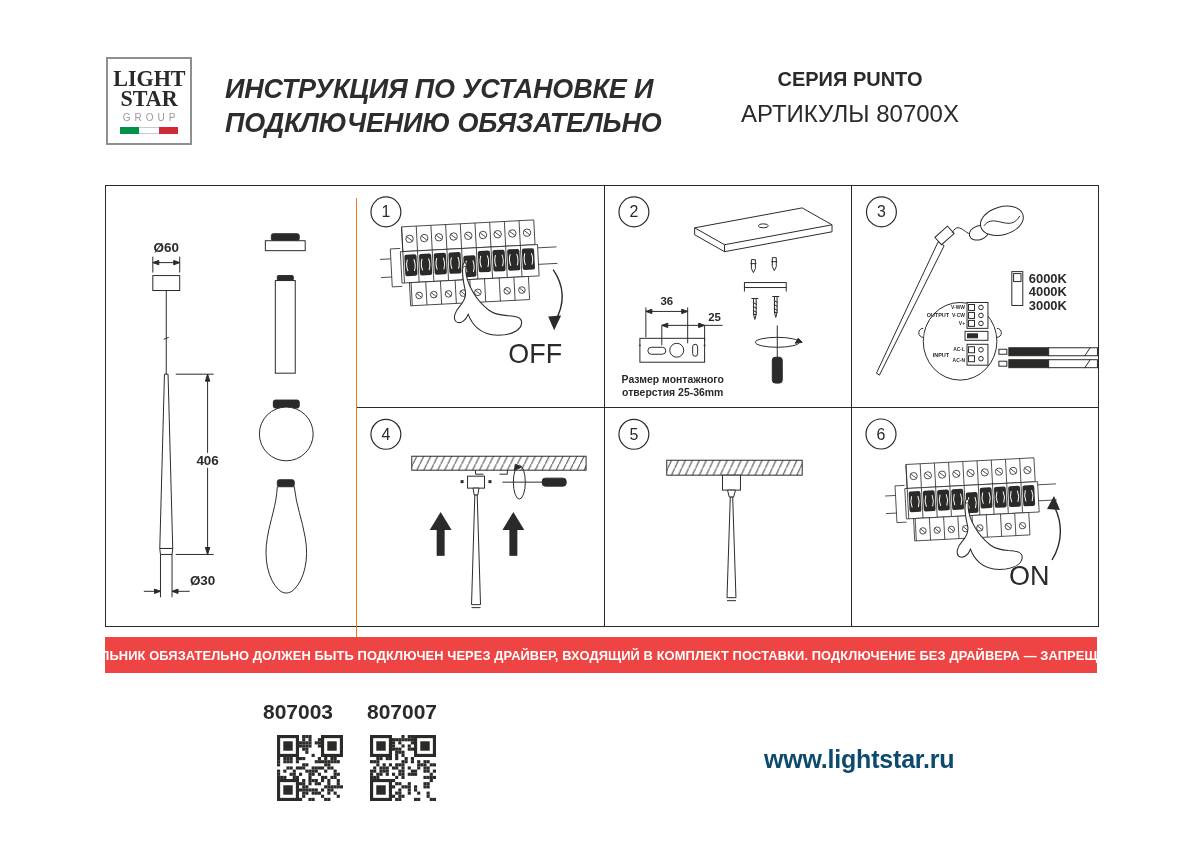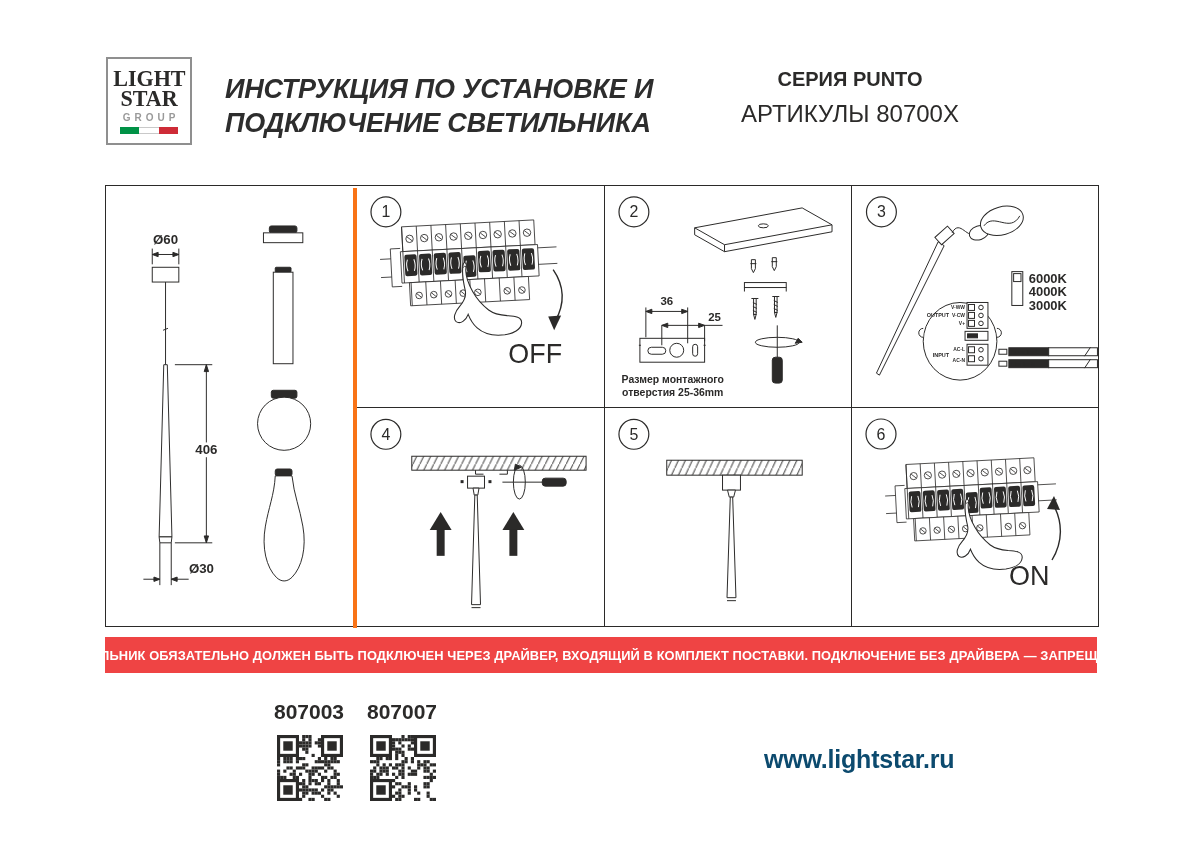--- a/index.html
+++ b/index.html
@@ -4,48 +4,48 @@
 <style>
   html,body{margin:0;padding:0;background:#fff;}
   .page{position:relative;width:1200px;height:849px;background:#fff;overflow:hidden;
         font-family:"Liberation Sans",sans-serif;color:#2b2a29;}
   svg text{font-family:"Liberation Sans",sans-serif;fill:#2b2a29;}
   
   .logo-box{position:absolute;left:106px;top:57px;width:86px;height:88px;border:2px solid #8f8f8f;
             display:flex;flex-direction:column;align-items:center;justify-content:center;box-sizing:border-box;}
   .logo-word{font-family:"Liberation Serif",serif;font-weight:bold;font-size:24px;line-height:20px;
              letter-spacing:0;transform:scaleX(.92);}
-  .logo-group{font-size:10px;letter-spacing:4px;color:#9a9a9a;margin:4px 0 0 4px;font-weight:bold;}
+  .logo-group{font-size:10px;letter-spacing:4px;color:#9a9a9a;margin:4px 0 0 4px;}
   .flag{display:flex;width:58px;height:7px;margin-top:4px;}
   .flag div{flex:1;}
   .flag .w{border-top:1px solid #c9c9c9;border-bottom:1px solid #c9c9c9;box-sizing:border-box;background:#fff;}
   .main-title{position:absolute;left:225px;top:72px;font-size:27px;font-weight:bold;line-height:34px;
               color:#2d2d2d;letter-spacing:-.2px;font-style:italic;}
   .series-title{position:absolute;left:690px;top:68px;width:320px;text-align:center;
                 font-size:20px;font-weight:bold;}
   .articles-title{position:absolute;left:690px;top:100px;width:320px;text-align:center;
                   font-size:24px;font-weight:normal;}
   
   .grid{position:absolute;left:105px;top:185px;width:992px;height:440px;border:1px solid #2b2a29;box-sizing:content-box;}
   .panel{position:absolute;box-sizing:border-box;}
-  .p-left {left:0;  top:2px;  width:251px;height:440px;border-right:4px solid #f97316;}
+  .p-left {left:0;  top:12px;  width:251px;height:440px;border-right:1px solid #f97316;}
   .p-s1   {left:251px;top:0;width:248px;height:222px;border-right:1px solid #2b2a29;border-bottom:1px solid #2b2a29;}
   .p-s2   {left:499px;top:0;width:247px;height:222px;border-right:1px solid #2b2a29;border-bottom:1px solid #2b2a29;}
   .p-s3   {left:746px;top:0;width:246px;height:222px;border-bottom:1px solid #2b2a29;}
   .p-s4   {left:251px;top:222px;width:248px;height:218px;border-right:1px solid #2b2a29;}
   .p-s5   {left:499px;top:222px;width:247px;height:218px;border-right:1px solid #2b2a29;}
   .p-s6   {left:746px;top:222px;width:246px;height:218px;}
   .panel svg{display:block;width:100%;height:100%;}
   
   .banner{position:absolute;left:105px;top:637px;width:992px;height:36px;background:#ef4444;
           display:flex;align-items:center;justify-content:center;}
   .banner span{color:#fff;font-size:13px;font-weight:bold;letter-spacing:.1px;white-space:nowrap;transform:scaleX(.99);}
   
   .article{position:absolute;top:700px;width:80px;text-align:center;font-size:21px;font-weight:bold;}
-  .a1{left:269px;} .a2{left:362px;}
+  .a1{left:258px;} .a2{left:362px;}
   .qr{position:absolute;top:735px;width:66px;height:66px;}
   .q1{left:277px;} .q2{left:370px;}
   .website{position:absolute;left:764px;top:745px;font-size:25px;font-weight:bold;color:#0c4a6e;letter-spacing:-.2px;}
 </style>
 </head>
 <body>
 
 <div class="page">
 
   <div class="logo-box">
@@ -54,21 +54,21 @@
     <div class="logo-group">GROUP</div>
     <div class="flag">
       <div style="background:#009246"></div>
       <div class="w"></div>
       <div style="background:#ce2b37"></div>
     </div>
   </div>
 
   <div class="main-title">
     <div>ИНСТРУКЦИЯ ПО УСТАНОВКЕ И</div>
-    <div>ПОДКЛЮЧЕНИЕ СВЕТИЛЬНИКА</div>
+    <div>ПОДКЛЮЧЕНИЮ ОБЯЗАТЕЛЬНО</div>
   </div>
 
   <div class="series-title">СЕРИЯ PUNTO</div>
   <div class="articles-title">АРТИКУЛЫ 80700X</div>
 
   <div class="grid">
 
     <div class="panel p-left">
       <svg viewBox="0 0 251 440">
         <g stroke="#2b2a29" fill="none" stroke-width="1">

